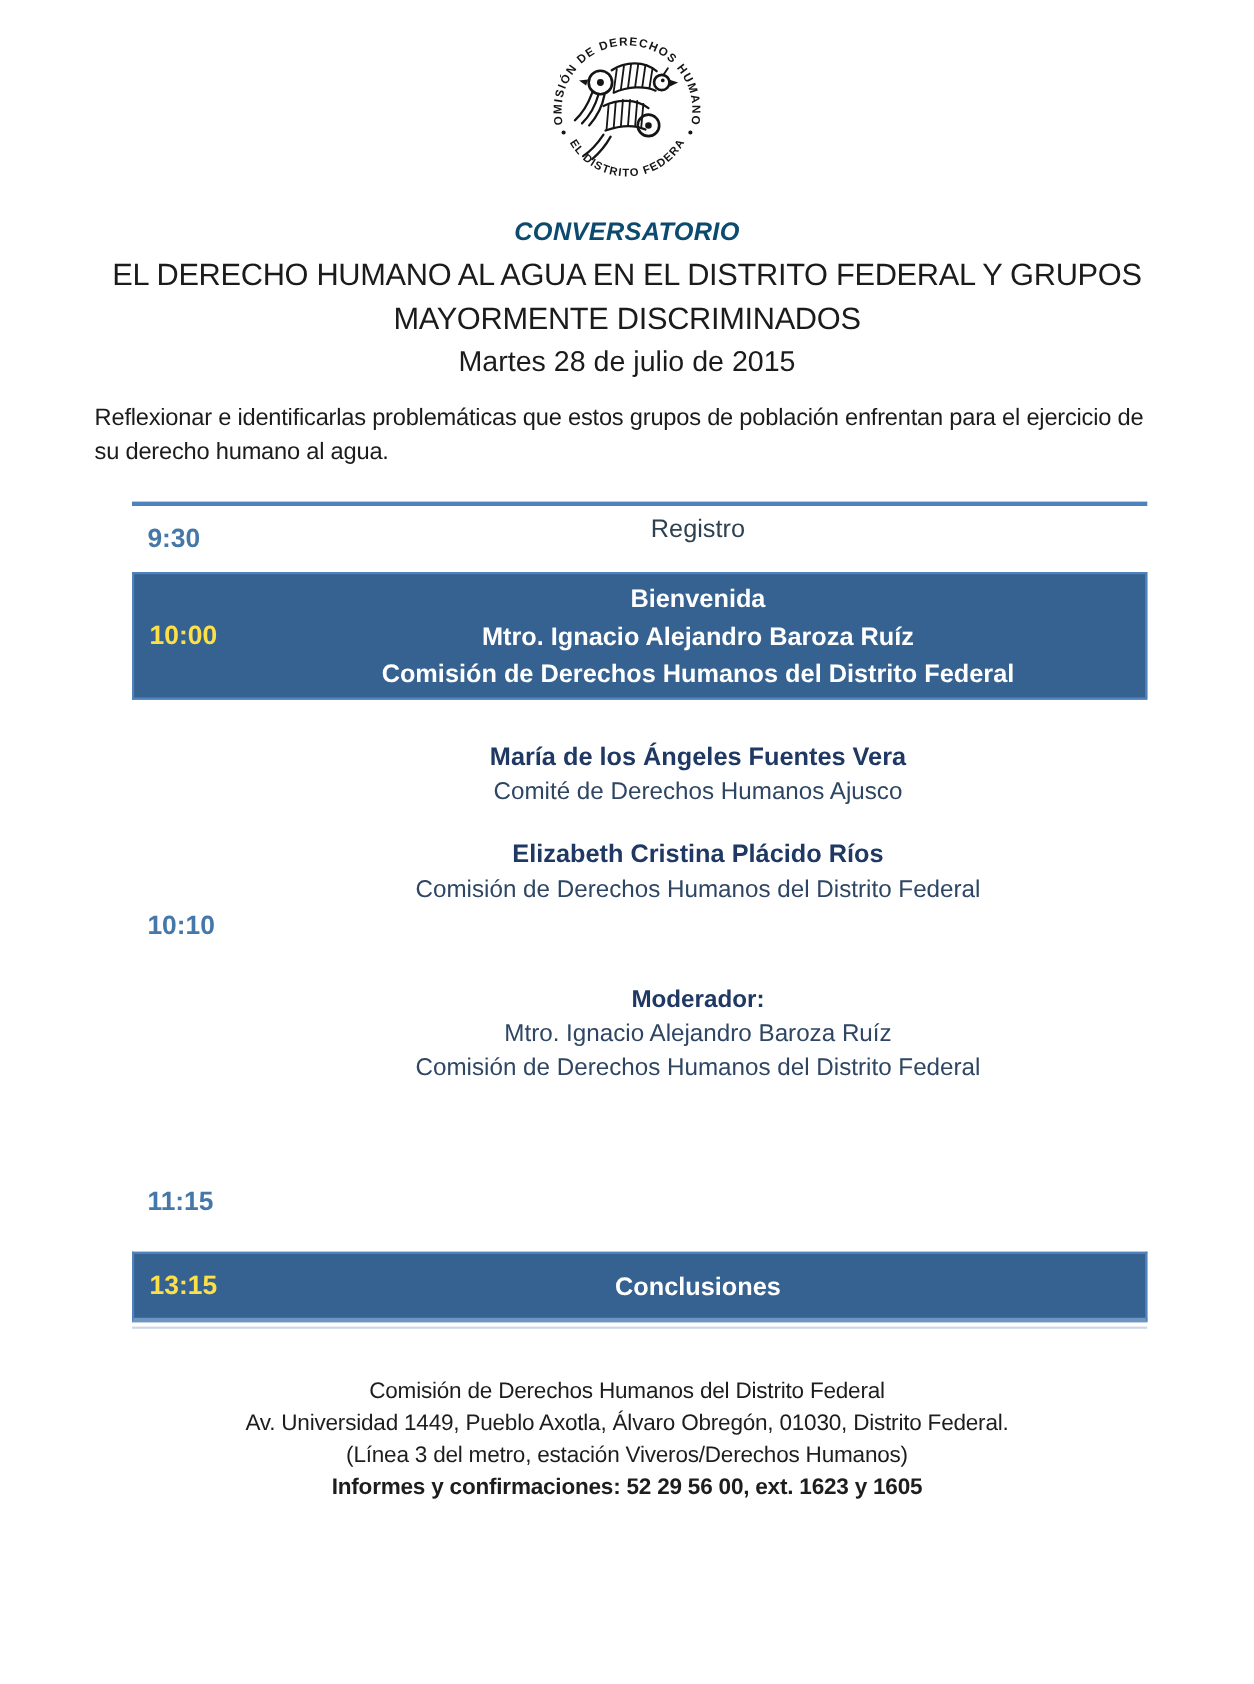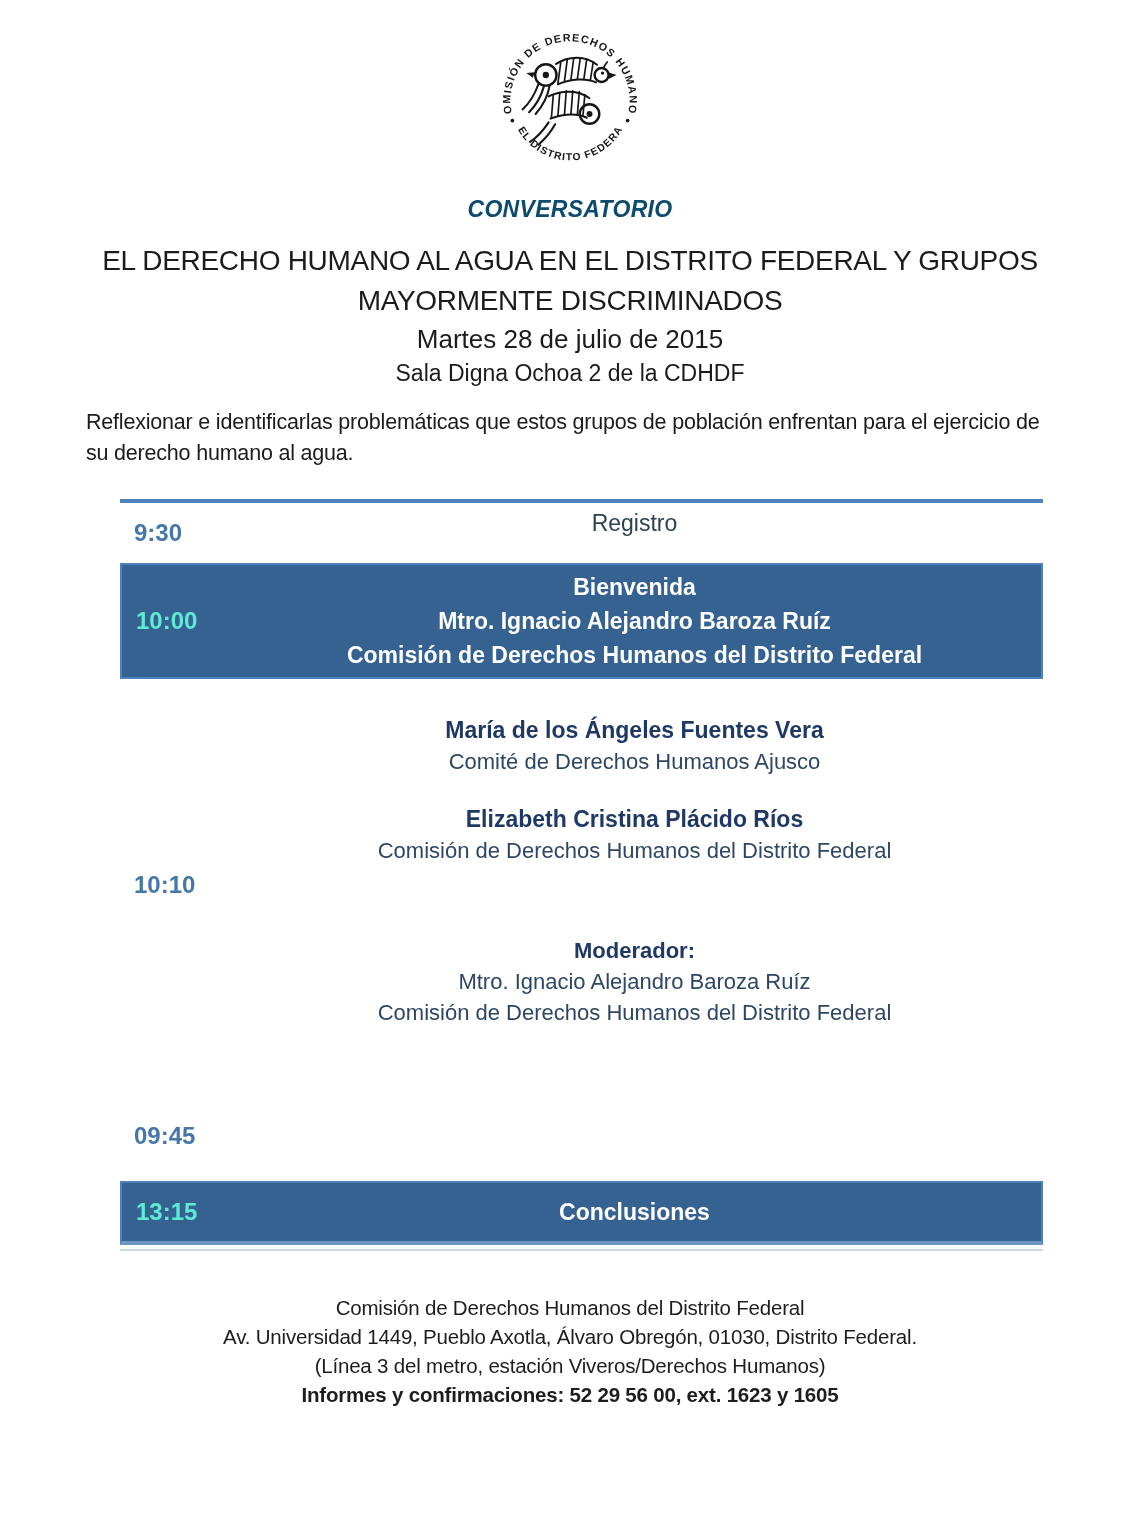--- a/index.html
+++ b/index.html
@@ -8,21 +8,21 @@
     font-family:"Liberation Sans",sans-serif;color:#1c1c1c;
   }
   
   .logo-wrap{text-align:center;padding-top:22px;}
   .logo{width:158px;height:158px;}
   .kicker{
     text-align:center;font-size:23px;font-weight:bold;font-style:italic;
     margin-top:12px;letter-spacing:.3px;color:#0c4a6e;
   }
   .title{
-    text-align:center;font-size:28px;line-height:40px;margin-top:18px;
+    text-align:center;font-size:28px;line-height:40px;margin-top:6px;
     letter-spacing:-.3px;color:#1b1b1b;
   }
   .audience{text-align:center;font-size:26px;font-weight:bold;margin-top:24px;color:#151515;}
   .date{text-align:center;font-size:26px;margin-top:3px;color:#1b1b1b;}
   .venue{text-align:center;font-size:23px;margin-top:5px;color:#1b1b1b;}
   .objective{
     font-size:21.5px;line-height:31px;margin:20px 86px 0 86px;text-align:left;color:#1b1b1b;
     letter-spacing:-.2px;
   }
   
@@ -30,21 +30,21 @@
   .row{display:flex;box-sizing:border-box;}
   .time{
     width:120px;box-sizing:border-box;padding-left:14px;font-weight:bold;font-size:24px;
     color:#4577A9;display:flex;align-items:center;flex-shrink:0;
   }
   .cell{
     flex:1;display:flex;flex-direction:column;justify-content:center;
     text-align:center;padding-right:14px;box-sizing:border-box;
   }
   .row.blue{background:#366292;border:2px solid #4F81BD;color:#fff;}
-  .row.blue .time{color:#5eead4;}
+  .row.blue .time{color:#fde047;}
   .row.blue .cell{font-weight:bold;font-size:23px;line-height:34px;}
   .row-registro{height:60px;}
   .row-registro .cell{justify-content:flex-start;padding-top:7px;font-size:23px;color:#2E4150;}
   .row-bienvenida{height:116px;}
   .row-session{min-height:412px;}
   .row-session .cell{justify-content:flex-start;padding-top:36px;}
   .speaker{margin-bottom:27px;}
   .sp-name{font-weight:bold;color:#1F3864;font-size:23px;line-height:31px;}
   .sp-org{color:#2E4663;font-size:22px;line-height:31px;}
   .moderator{margin-top:6px;}
@@ -124,21 +124,20 @@
       </g>
     </svg>
   </div>
 
   <div class="kicker">CONVERSATORIO</div>
   <div class="title">
     <div>EL DERECHO HUMANO AL AGUA EN EL DISTRITO FEDERAL Y GRUPOS</div>
     <div>MAYORMENTE DISCRIMINADOS</div>
   </div>
   <div class="date">Martes 28 de julio de 2015</div>
-  <div class="venue">Sala Digna Ochoa 2 de la CDHDF</div>
   <div class="objective">Reflexionar e identificarlas problemáticas que estos grupos de población enfrentan para el ejercicio de su derecho humano al agua.</div>
 
   <div class="agenda">
 
     <div class="row row-registro">
       <div class="time">9:30</div>
       <div class="cell">
         <span>Registro</span>
       </div>
     </div>
@@ -166,21 +165,21 @@
         <div class="moderator">
           <div class="mod-label">Moderador:</div>
           <div class="mod-line">Mtro. Ignacio Alejandro Baroza Ruíz</div>
           <div class="mod-line">Comisión de Derechos Humanos del Distrito Federal</div>
         </div>
       </div>
     </div>
 
 
     <div class="row row-identificacion">
-      <div class="time">09:45</div>
+      <div class="time">11:15</div>
     </div>
 
     <div class="row blue row-conclusiones">
       <div class="time">13:15</div>
       <div class="cell">
         <span>Conclusiones</span>
       </div>
     </div>
 
     <div class="agenda-endline"></div>

